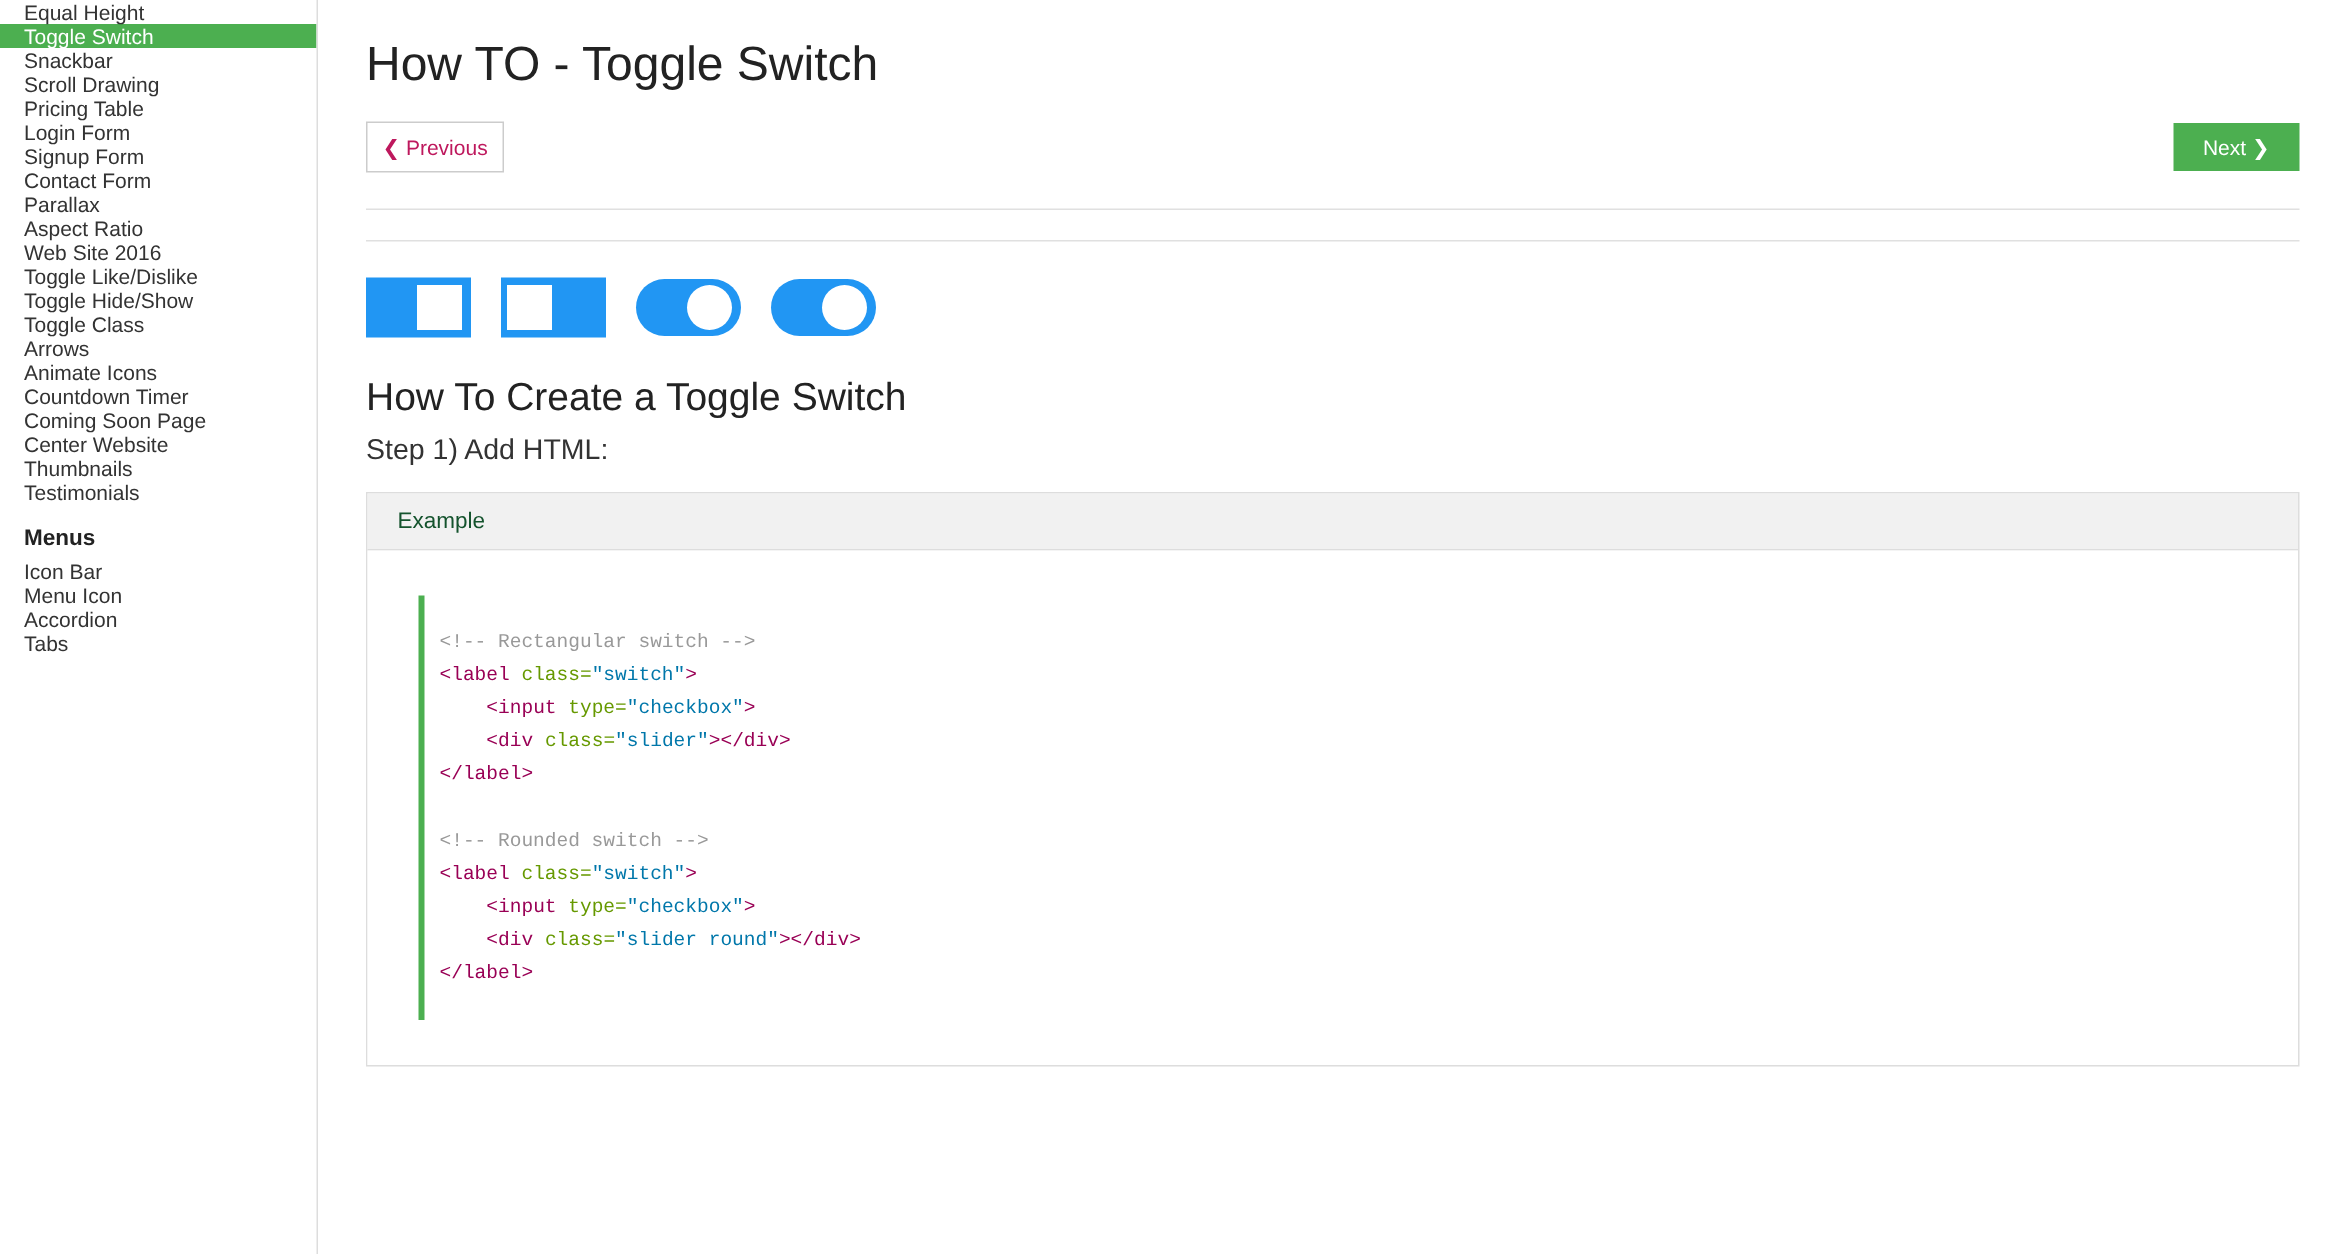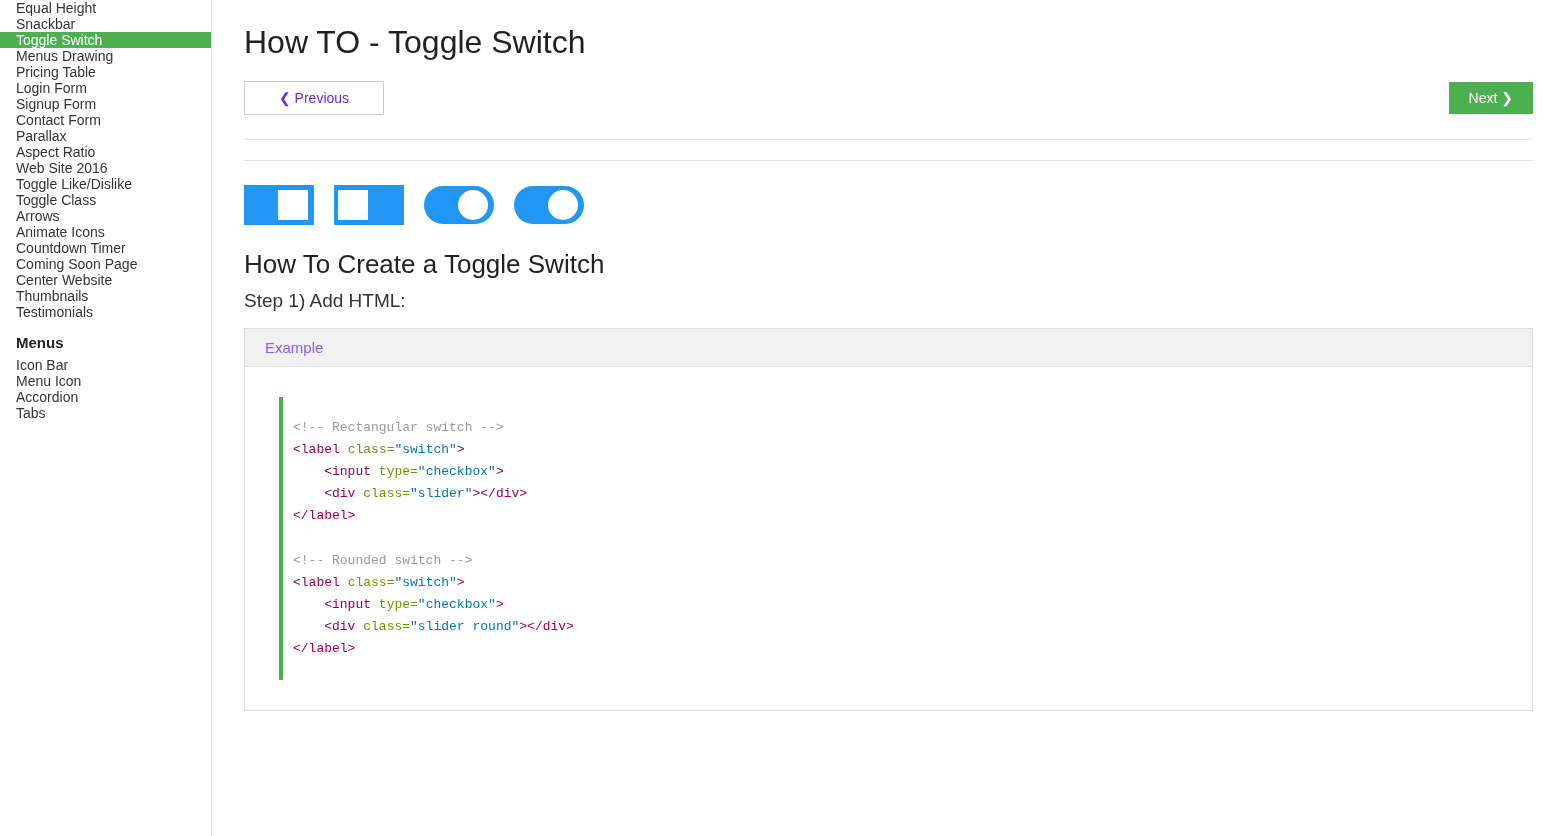--- a/index.html
+++ b/index.html
@@ -52,24 +52,24 @@
     .nav-buttons {
       display: flex;
       justify-content: space-between;
       align-items: center;
       margin-bottom: 24px;
     }
 
     .btn-prev {
       border: 1px solid #ccc;
       background: #fff;
-      padding: 8px 34px;
+      padding: 8px 10px;
       font-size: 14px;
       cursor: pointer;
-      color: #6d28d9;
+      color: #be185d;
     }
 
     .btn-next {
       border: none;
       background: #4CAF50;
       color: #fff;
       padding: 8px 20px;
       font-size: 14px;
       cursor: pointer;
     }
@@ -171,21 +171,21 @@
       border: 1px solid #ddd;
       background: #f9f9f9;
       margin-top: 8px;
     }
     .example-box-header {
       background: #f1f1f1;
       padding: 10px 20px;
       font-size: 15px;
       font-weight: 500;
       border-bottom: 1px solid #ddd;
-      color: #8b5cf6;
+      color: #14532d;
     }
     .code-area {
       padding: 20px 20px 20px 10px;
       background: #fff;
       font-family: Liberation Mono, monospace;
       font-size: 13px;
       line-height: 1.7;
       border-left: 4px solid #4CAF50;
       margin: 14px;
     }
@@ -198,31 +198,32 @@
       padding: 16px 20px;
       background: #fff;
     }
   </style>
 </head>
 <body>
 
 <nav id="sidebar">
   <div id="sidebar-items">
       <a class="sidebar-item" href="#">Equal Height</a>
+      <a class="sidebar-item active" href="#">Toggle Switch</a>
       <a class="sidebar-item" href="#">Snackbar</a>
-      <a class="sidebar-item active" href="#">Toggle Switch</a>
-      <a class="sidebar-item" href="#">Menus Drawing</a>
+      <a class="sidebar-item" href="#">Scroll Drawing</a>
       <a class="sidebar-item" href="#">Pricing Table</a>
       <a class="sidebar-item" href="#">Login Form</a>
       <a class="sidebar-item" href="#">Signup Form</a>
       <a class="sidebar-item" href="#">Contact Form</a>
       <a class="sidebar-item" href="#">Parallax</a>
       <a class="sidebar-item" href="#">Aspect Ratio</a>
       <a class="sidebar-item" href="#">Web Site 2016</a>
       <a class="sidebar-item" href="#">Toggle Like/Dislike</a>
+      <a class="sidebar-item" href="#">Toggle Hide/Show</a>
       <a class="sidebar-item" href="#">Toggle Class</a>
       <a class="sidebar-item" href="#">Arrows</a>
       <a class="sidebar-item" href="#">Animate Icons</a>
       <a class="sidebar-item" href="#">Countdown Timer</a>
       <a class="sidebar-item" href="#">Coming Soon Page</a>
       <a class="sidebar-item" href="#">Center Website</a>
       <a class="sidebar-item" href="#">Thumbnails</a>
       <a class="sidebar-item" href="#">Testimonials</a>
     </div>
   <div class="sidebar-section-label">Menus</div>

